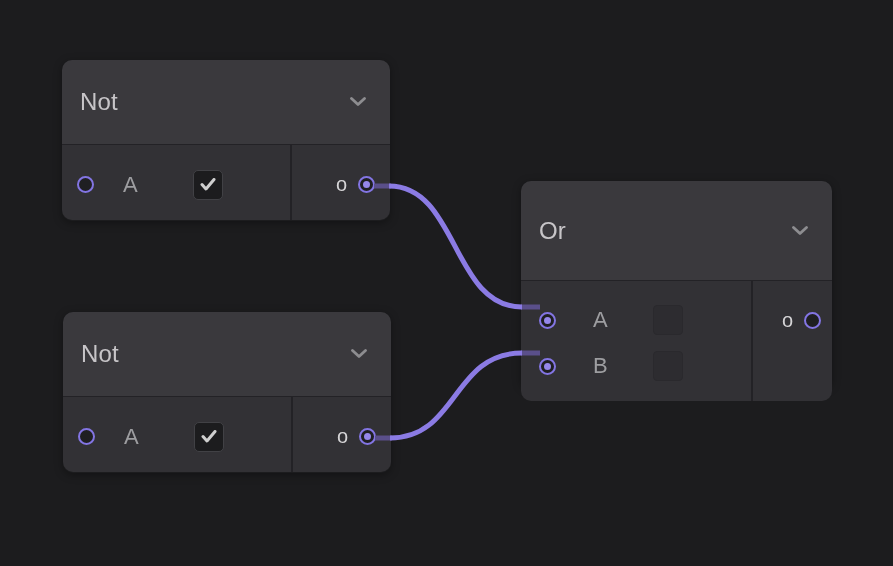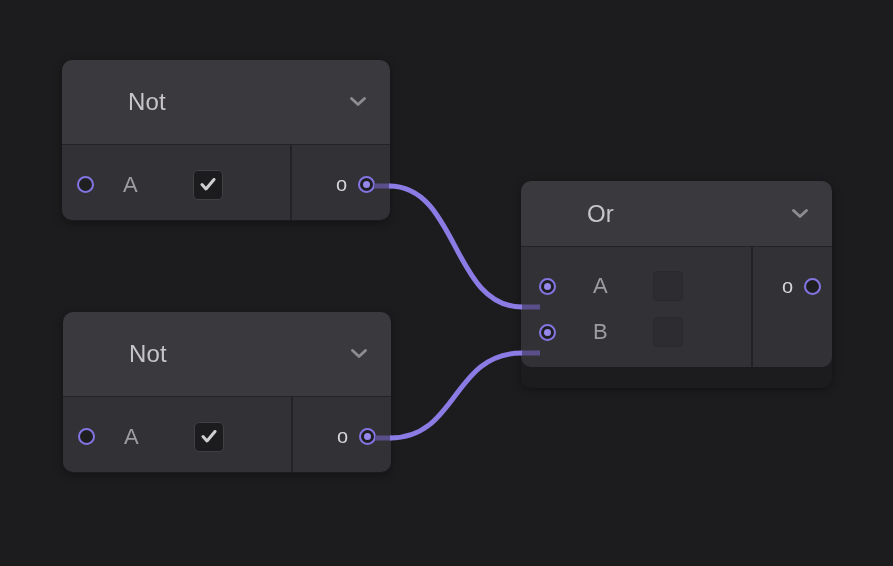--- a/index.html
+++ b/index.html
@@ -29,21 +29,20 @@
     background: #3a393d;
     border-radius: 10px 10px 0 0;
     border-bottom: 1px solid #232226;
     padding: 0 24px 0 18px;
     box-sizing: border-box;
   }
   .node-title {
     color: #c7c5c8;
     font-size: 24px;
     letter-spacing: 0.2px;
-    margin-left: 48px;
   }
   .chevron { display: flex; align-items: center; cursor: pointer; }
   .node-body {
     display: flex;
     background: #323135;
     border-radius: 0 0 10px 10px;
   }
   .sec-left {
     display: flex;
     align-items: center;
@@ -104,21 +103,21 @@
   .node-not .node-header { height: 85px; }
   .node-not .node-body { height: 75px; }
   .node-not .sec-left { width: 230px; padding: 4px 0 0 15px; }
   .node-not .sec-right { width: 98px; padding: 4px 15px 0 0; }
   .node-not .io-label { margin-left: 29px; }
   .node-not .checkbox { margin-left: 55px; }
   .node-not .out-label { margin-right: 11px; }
 
   
   .node-or { width: 311px; height: 207px; }
-  .node-or .node-header { height: 66px; }
+  .node-or .node-header { height: 100px; }
   .node-or .node-body { height: 120px; }
   .node-or .sec-left {
     width: 232px;
     flex-direction: column;
     align-items: stretch;
     padding-top: 16px;
     justify-content: flex-start;
   }
   .node-or .row {
     display: flex;

